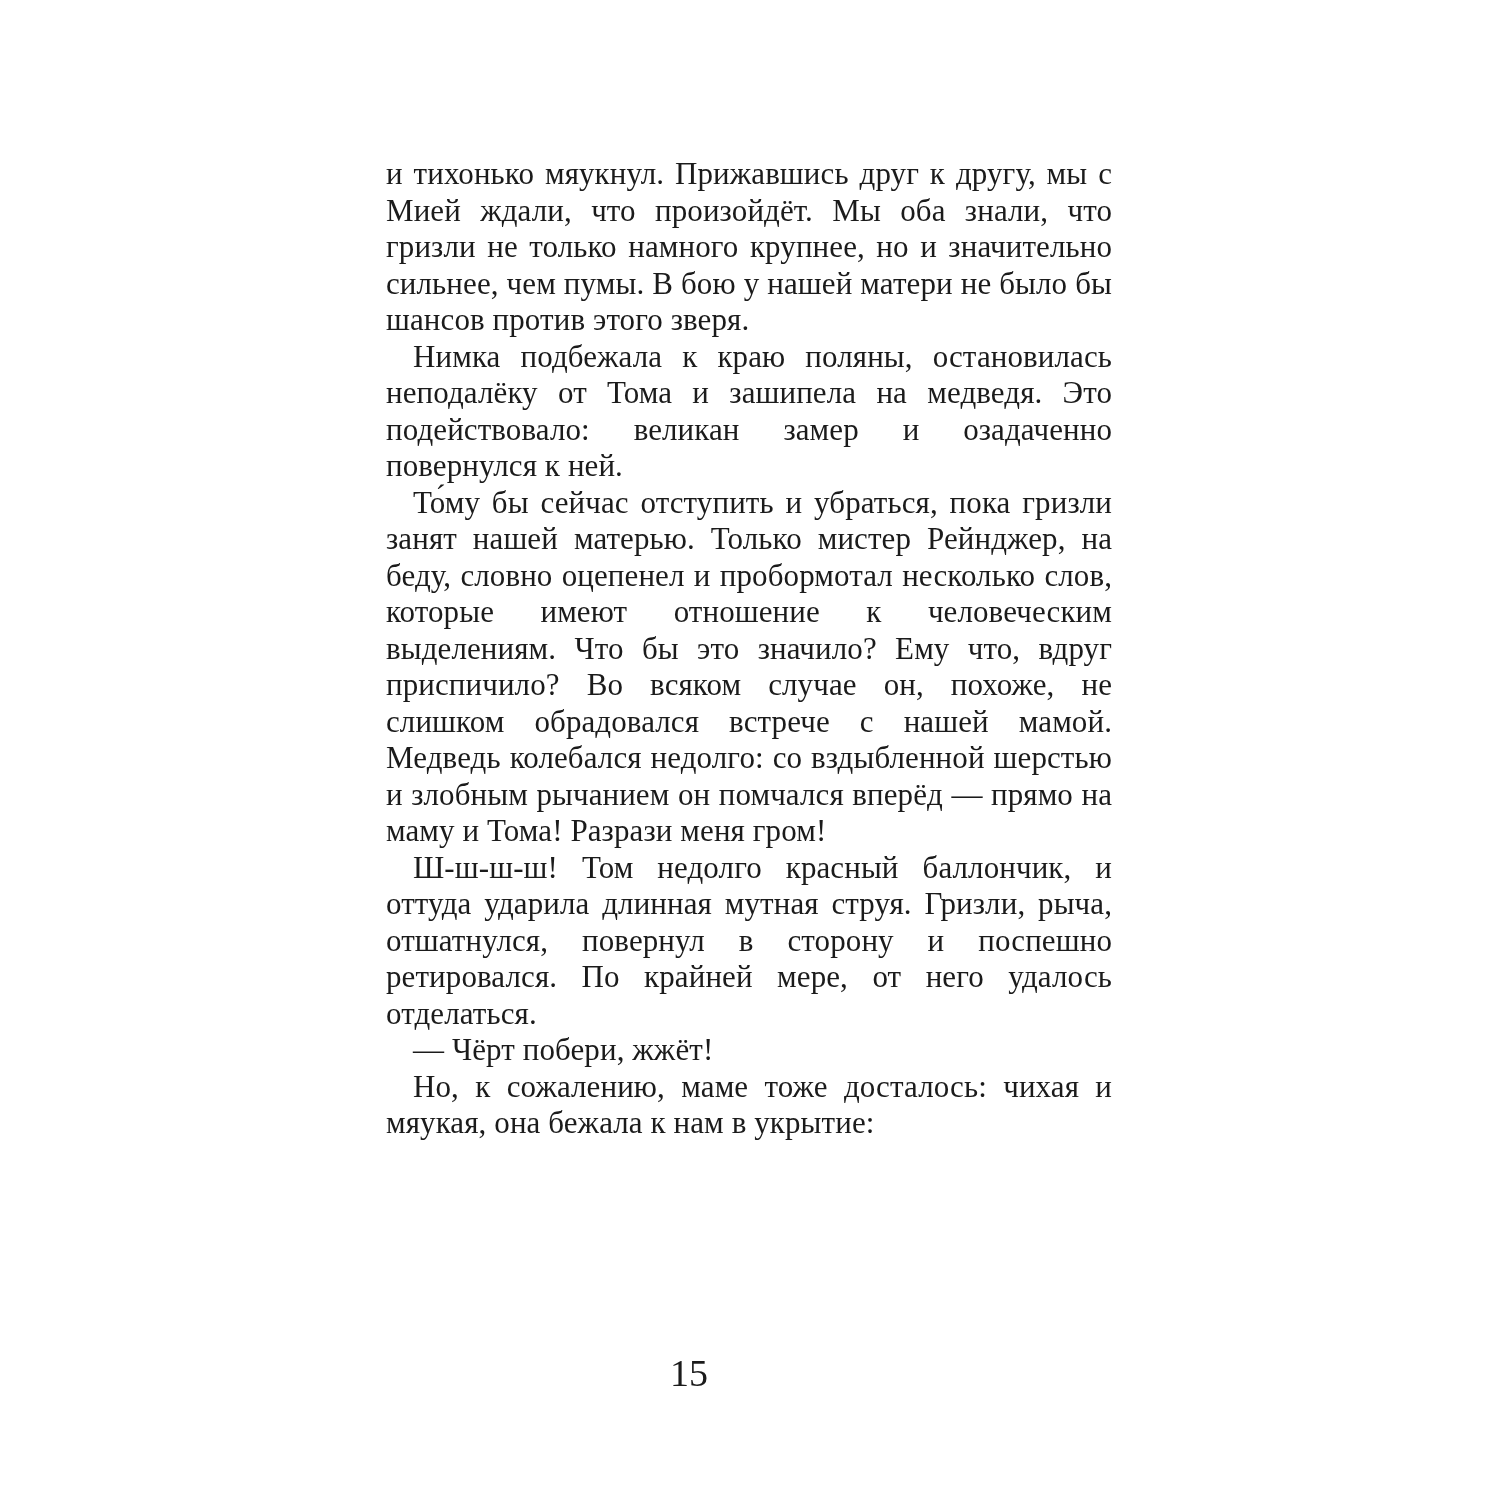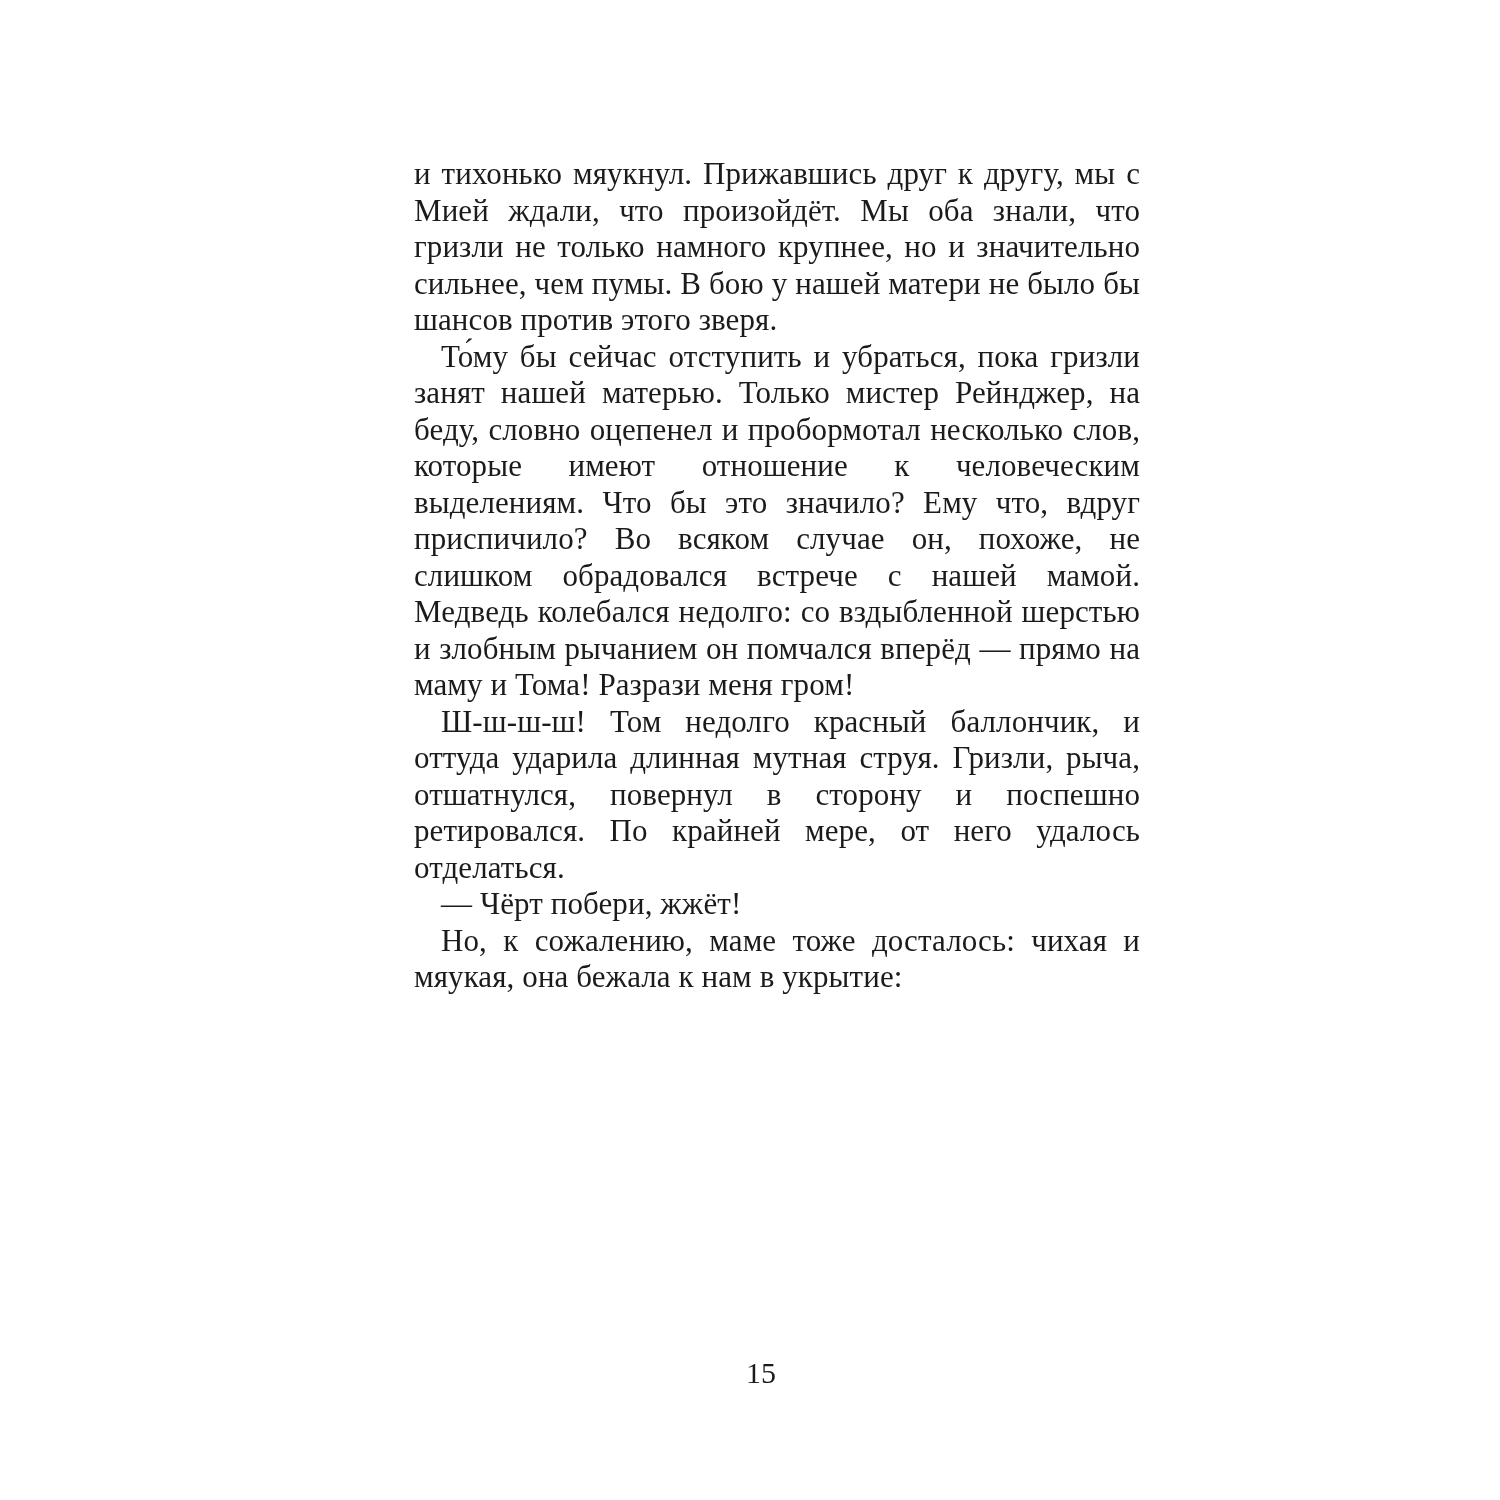--- a/index.html
+++ b/index.html
@@ -14,44 +14,44 @@
   }
   .text-block {
     position: absolute;
     left: 386px;
     top: 156px;
     width: 726px;
     font-size: 31px;
     line-height: 36.5px;
     text-align: justify;
     letter-spacing: 0.1px;
-    margin-left: 28px;
   }
   .para {
     margin: 0;
     padding: 0;
     text-indent: 27px;
   }
   .para.no-indent { text-indent: 0; }
   .it { }
   .page-number {
     position: absolute;
     top: 1356px;
-    left: 656px;
+    left: 670px;
     width: 120px;
-    text-align: right;
-    font-size: 30px;
+    text-align: left;
+    font-size: 38px;
     line-height: 34px;
   }
 </style>
 </head>
 <body>
 
 <div class="page">
   <div class="text-block">
     <p class="para no-indent"><span>и тихонько мяукнул. Прижавшись друг к другу, мы с Мией ждали, что произойдёт. Мы оба знали, что гризли не только намного крупнее, но и значительно сильнее, чем пумы. В бою у нашей матери не было бы шансов против этого зверя.</span></p>
+    <p class="para"><span>Нимка подбежала к краю поляны, остановилась неподалёку от Тома и зашипела на медведя. Это подействовало: великан замер и озадаченно повернулся к ней.</span></p>
     <p class="para"><span>То́му бы сейчас отступить и убраться, пока гризли занят нашей матерью. Только мистер Рейнджер, на беду, словно оцепенел и пробормотал несколько слов, которые имеют отношение к человеческим выделениям. Что бы это значило? Ему что, вдруг приспичило? Во всяком случае он, похоже, не слишком обрадовался встрече с нашей мамой. Медведь колебался недолго: со вздыбленной шерстью и злобным рычанием он помчался вперёд — прямо на маму и Тома! Разрази меня гром!</span></p>
     <p class="para"><span class="it">Ш-ш-ш-ш!</span><span> Том недолго красный баллончик, и оттуда ударила длинная мутная струя. Гризли, рыча, отшатнулся, повернул в сторону и поспешно ретировался. По крайней мере, от него удалось отделаться.</span></p>
     <p class="para"><span>— </span><span class="it">Чёрт побери, жжёт!</span></p>
     <p class="para"><span>Но, к сожалению, маме тоже досталось: чихая и мяукая, она бежала к нам в укрытие:</span></p>
   </div>
   <div class="page-number">15</div>
 </div>
 
 </body></html>

